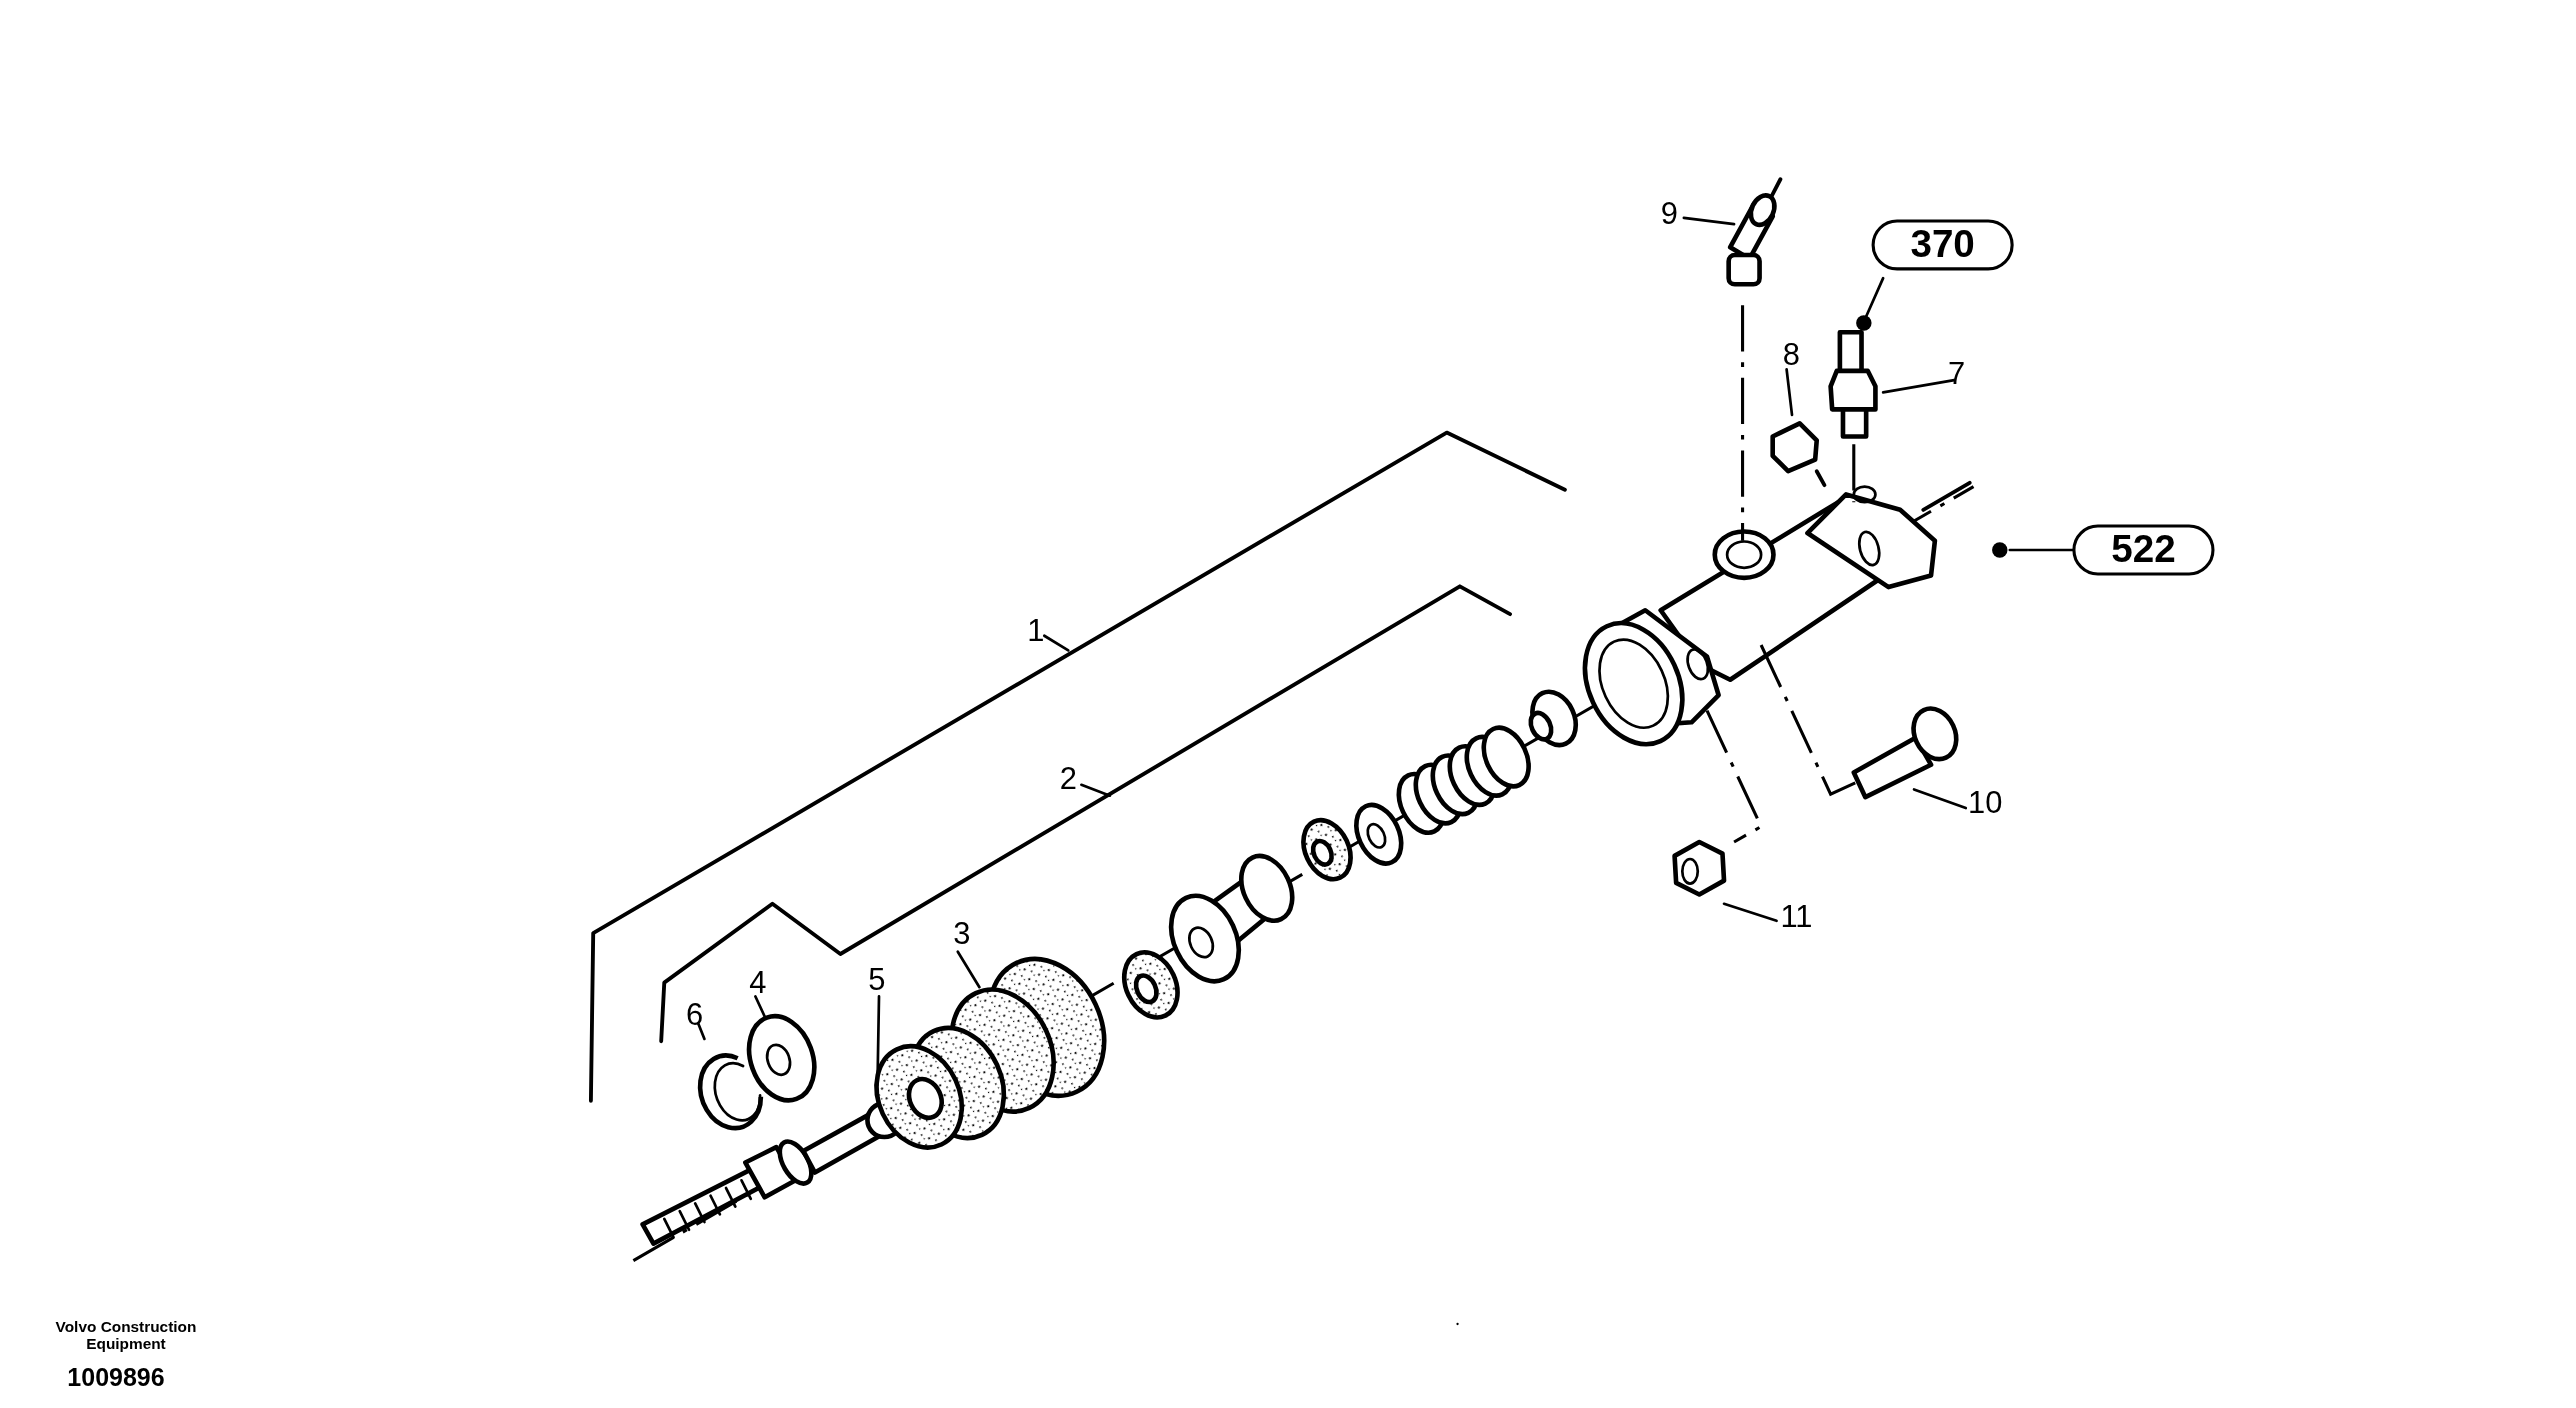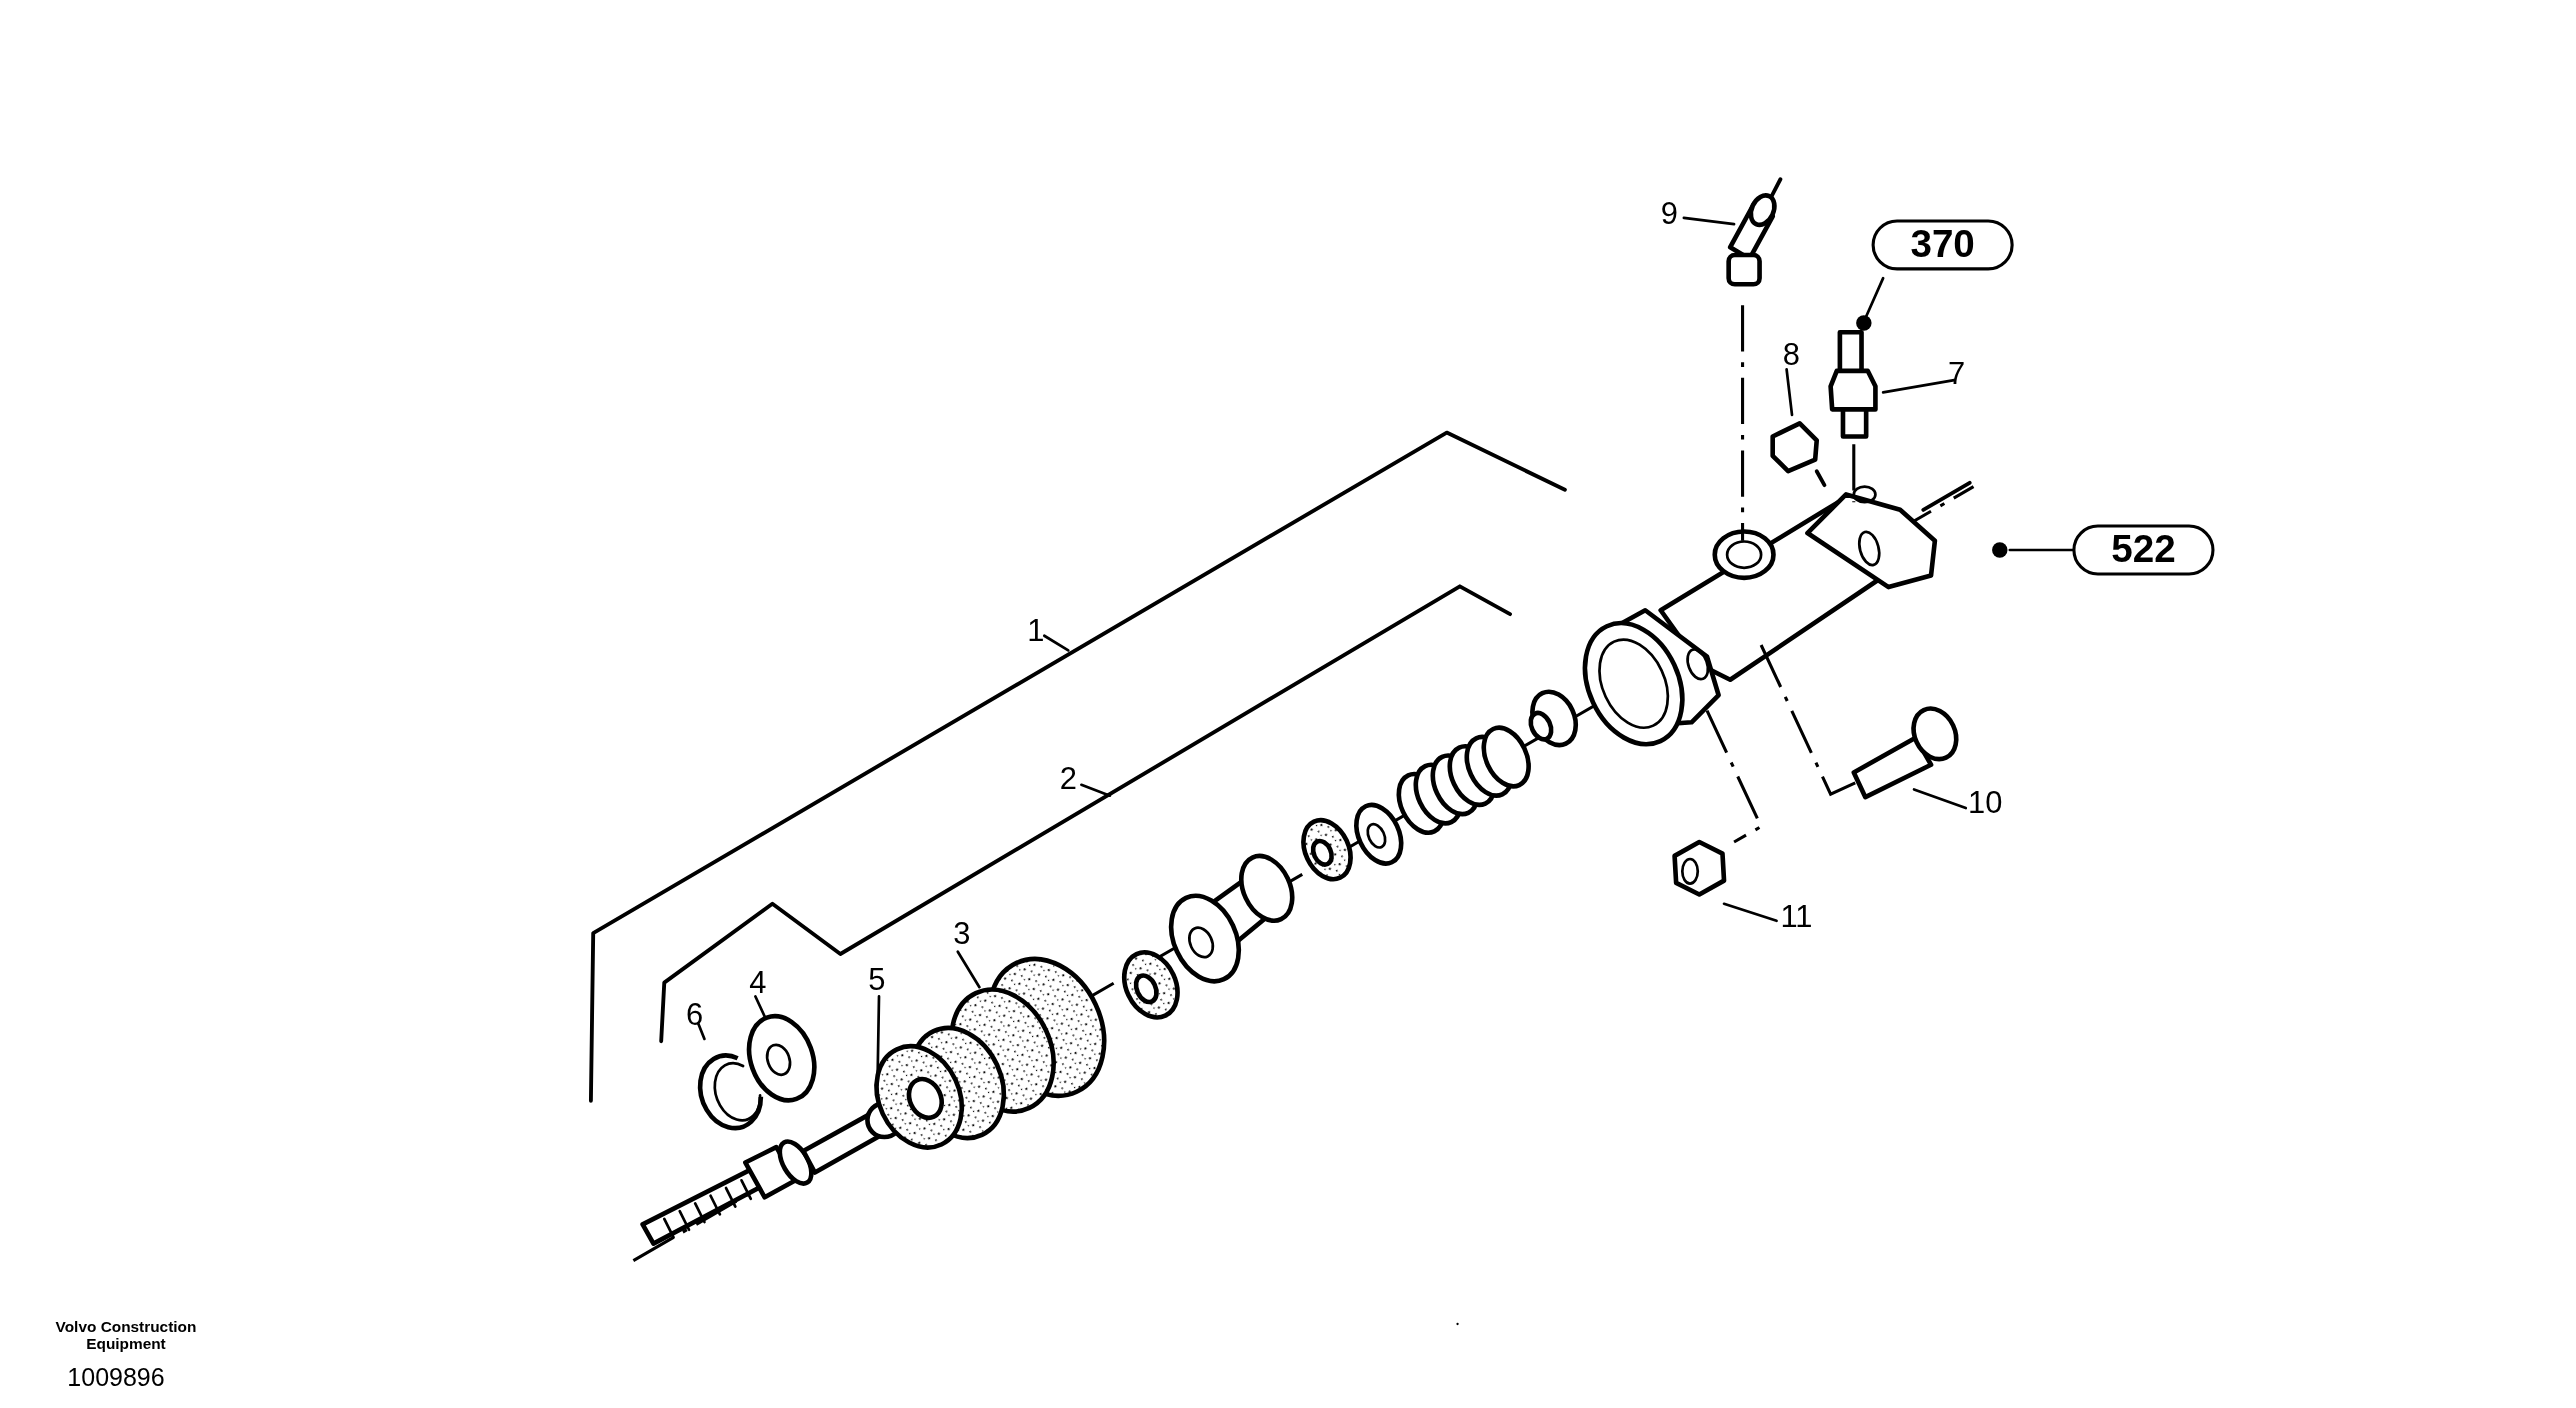--- a/index.html
+++ b/index.html
@@ -8,21 +8,21 @@
   .ln { stroke: #000; stroke-width: 5; fill: none; stroke-linecap: round; stroke-linejoin: round; }
   .thin { stroke: #000; stroke-width: 3.5; fill: none; stroke-linecap: round; }
   .dash { stroke: #000; stroke-width: 4; fill: none; stroke-dasharray: 60 14 6 14; }
   .part { stroke: #000; stroke-width: 6; fill: #fff; stroke-linejoin: round; }
   .stip { stroke: #000; stroke-width: 6; fill: url(#stipple); }
   .lbl { font-family: "Liberation Sans", sans-serif; font-size: 40px; fill: #000; }
   .ref { font-family: "Liberation Sans", sans-serif; font-size: 50px; font-weight: bold; fill: #000; }
   .pill { stroke: #000; stroke-width: 4; fill: #fff; }
   #footer { position: absolute; left: 0; top: 1318px; width: 232px; text-align: center; color: #000; }
   #footer .brand { font-size: 15.4px; font-weight: bold; line-height: 17px; margin-left: 20px; }
-  #footer .docnum { font-size: 25px; font-weight: normal; margin-top: 10.8px; }
+  #footer .docnum { font-size: 25px; font-weight: bold; margin-top: 10.8px; }
 </style>
 </head>
 <body>
 
 <svg id="diagram" viewBox="0 0 3335 1824" xmlns="http://www.w3.org/2000/svg">
   <defs>
     <pattern id="stipple" width="14" height="14" patternUnits="userSpaceOnUse">
       <rect width="14" height="14" fill="#fff"></rect>
       <circle cx="3" cy="4" r="1.4" fill="#000"></circle>
       <circle cx="10" cy="10" r="1.2" fill="#000"></circle>

